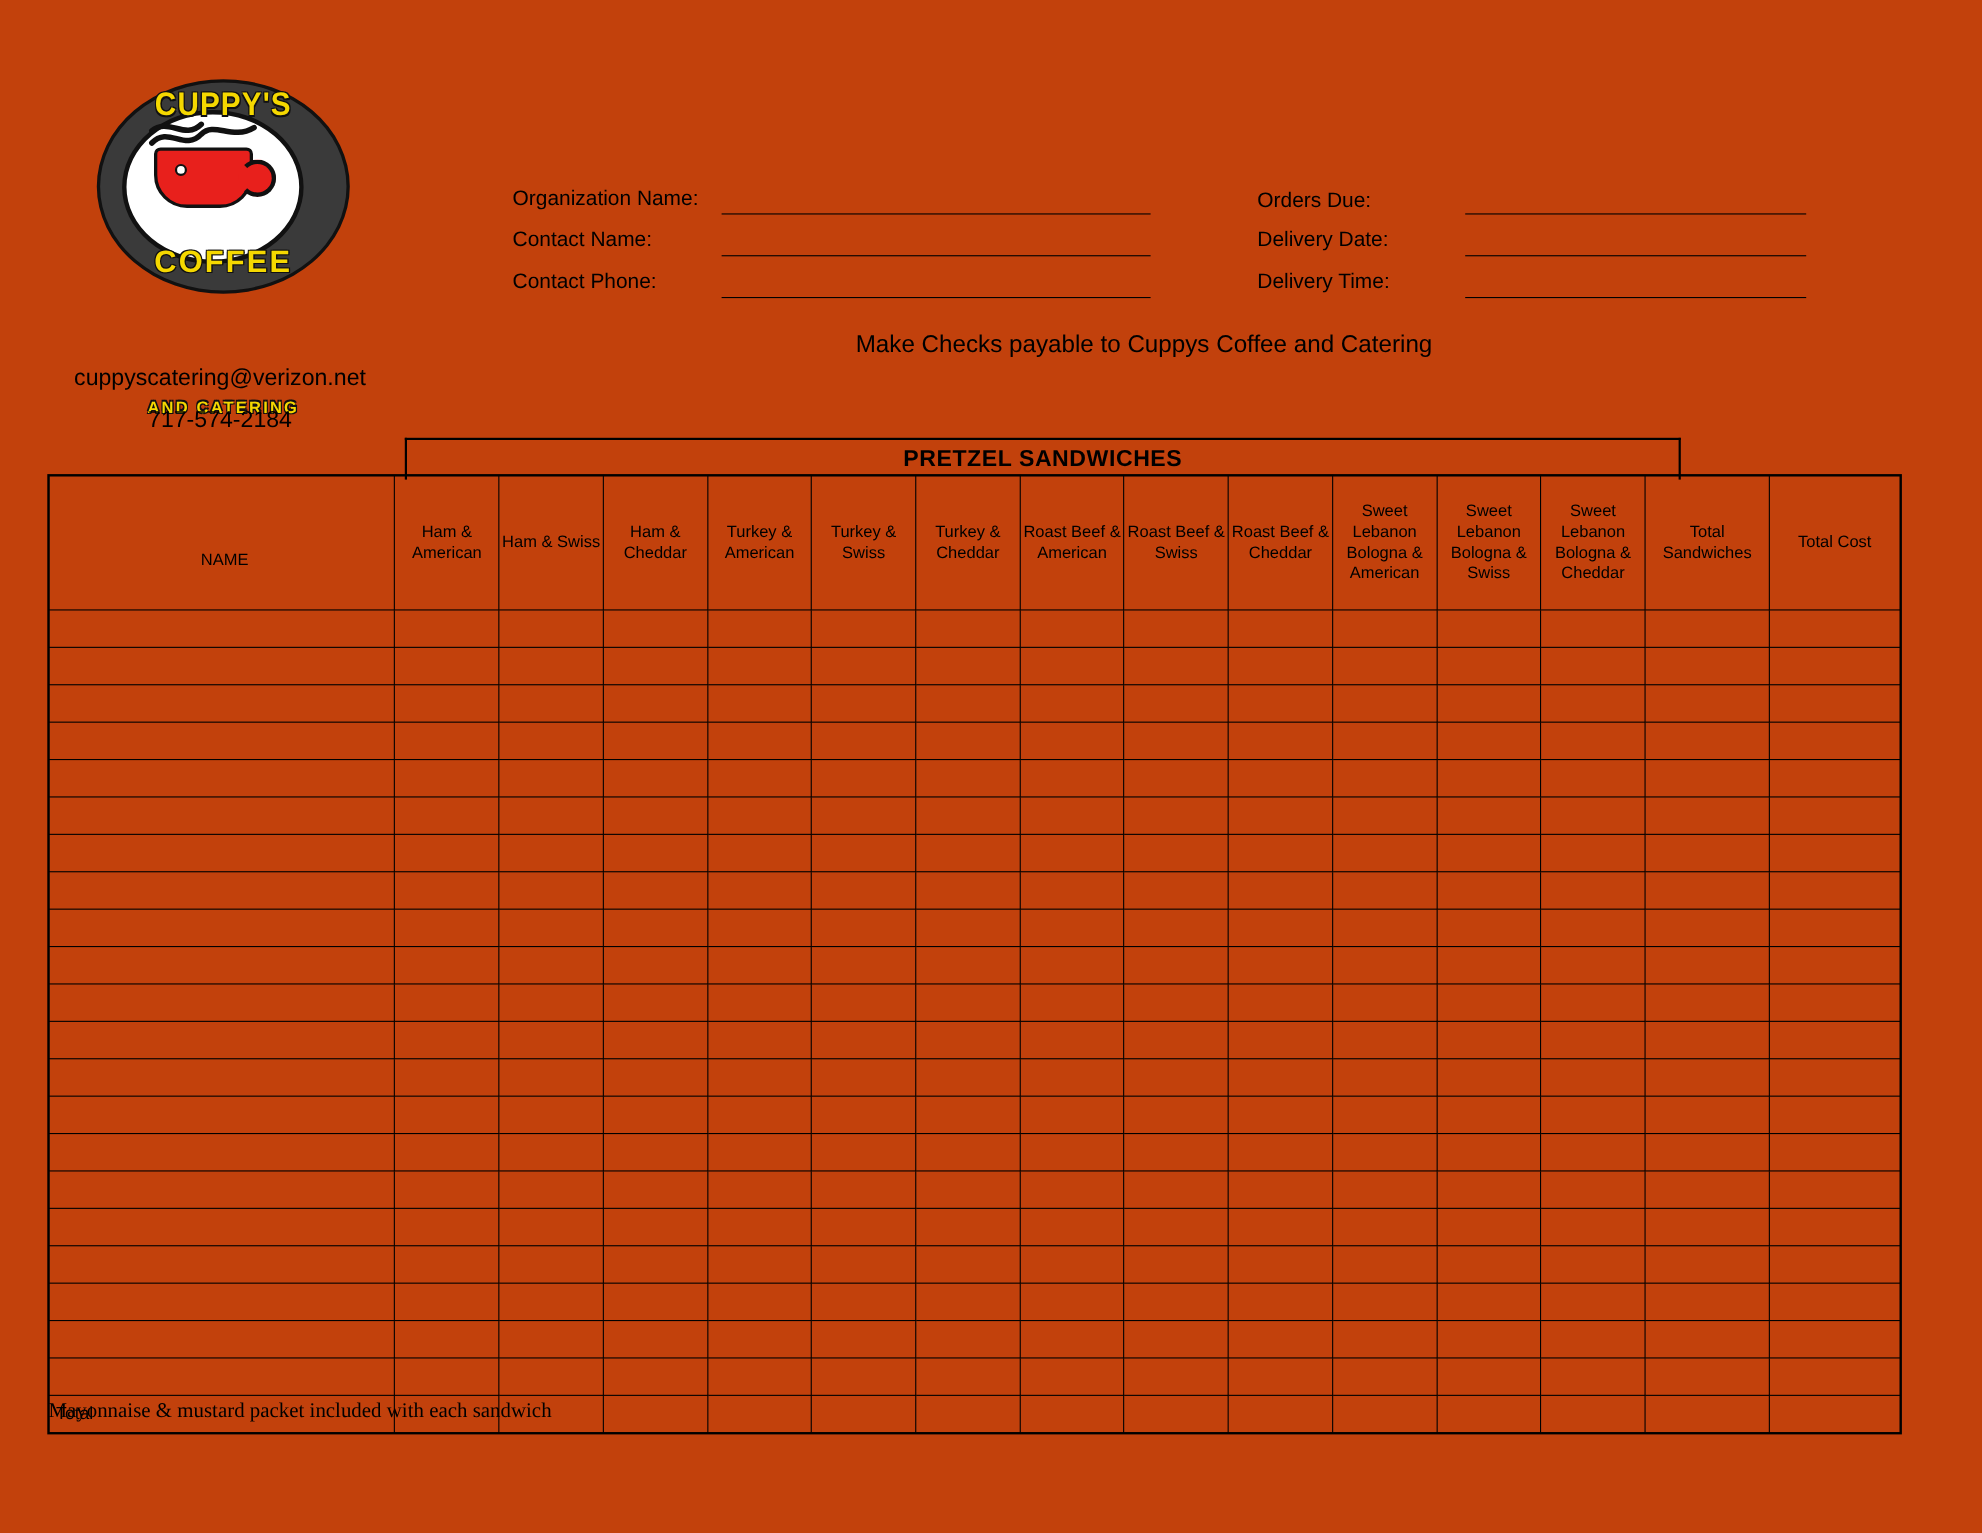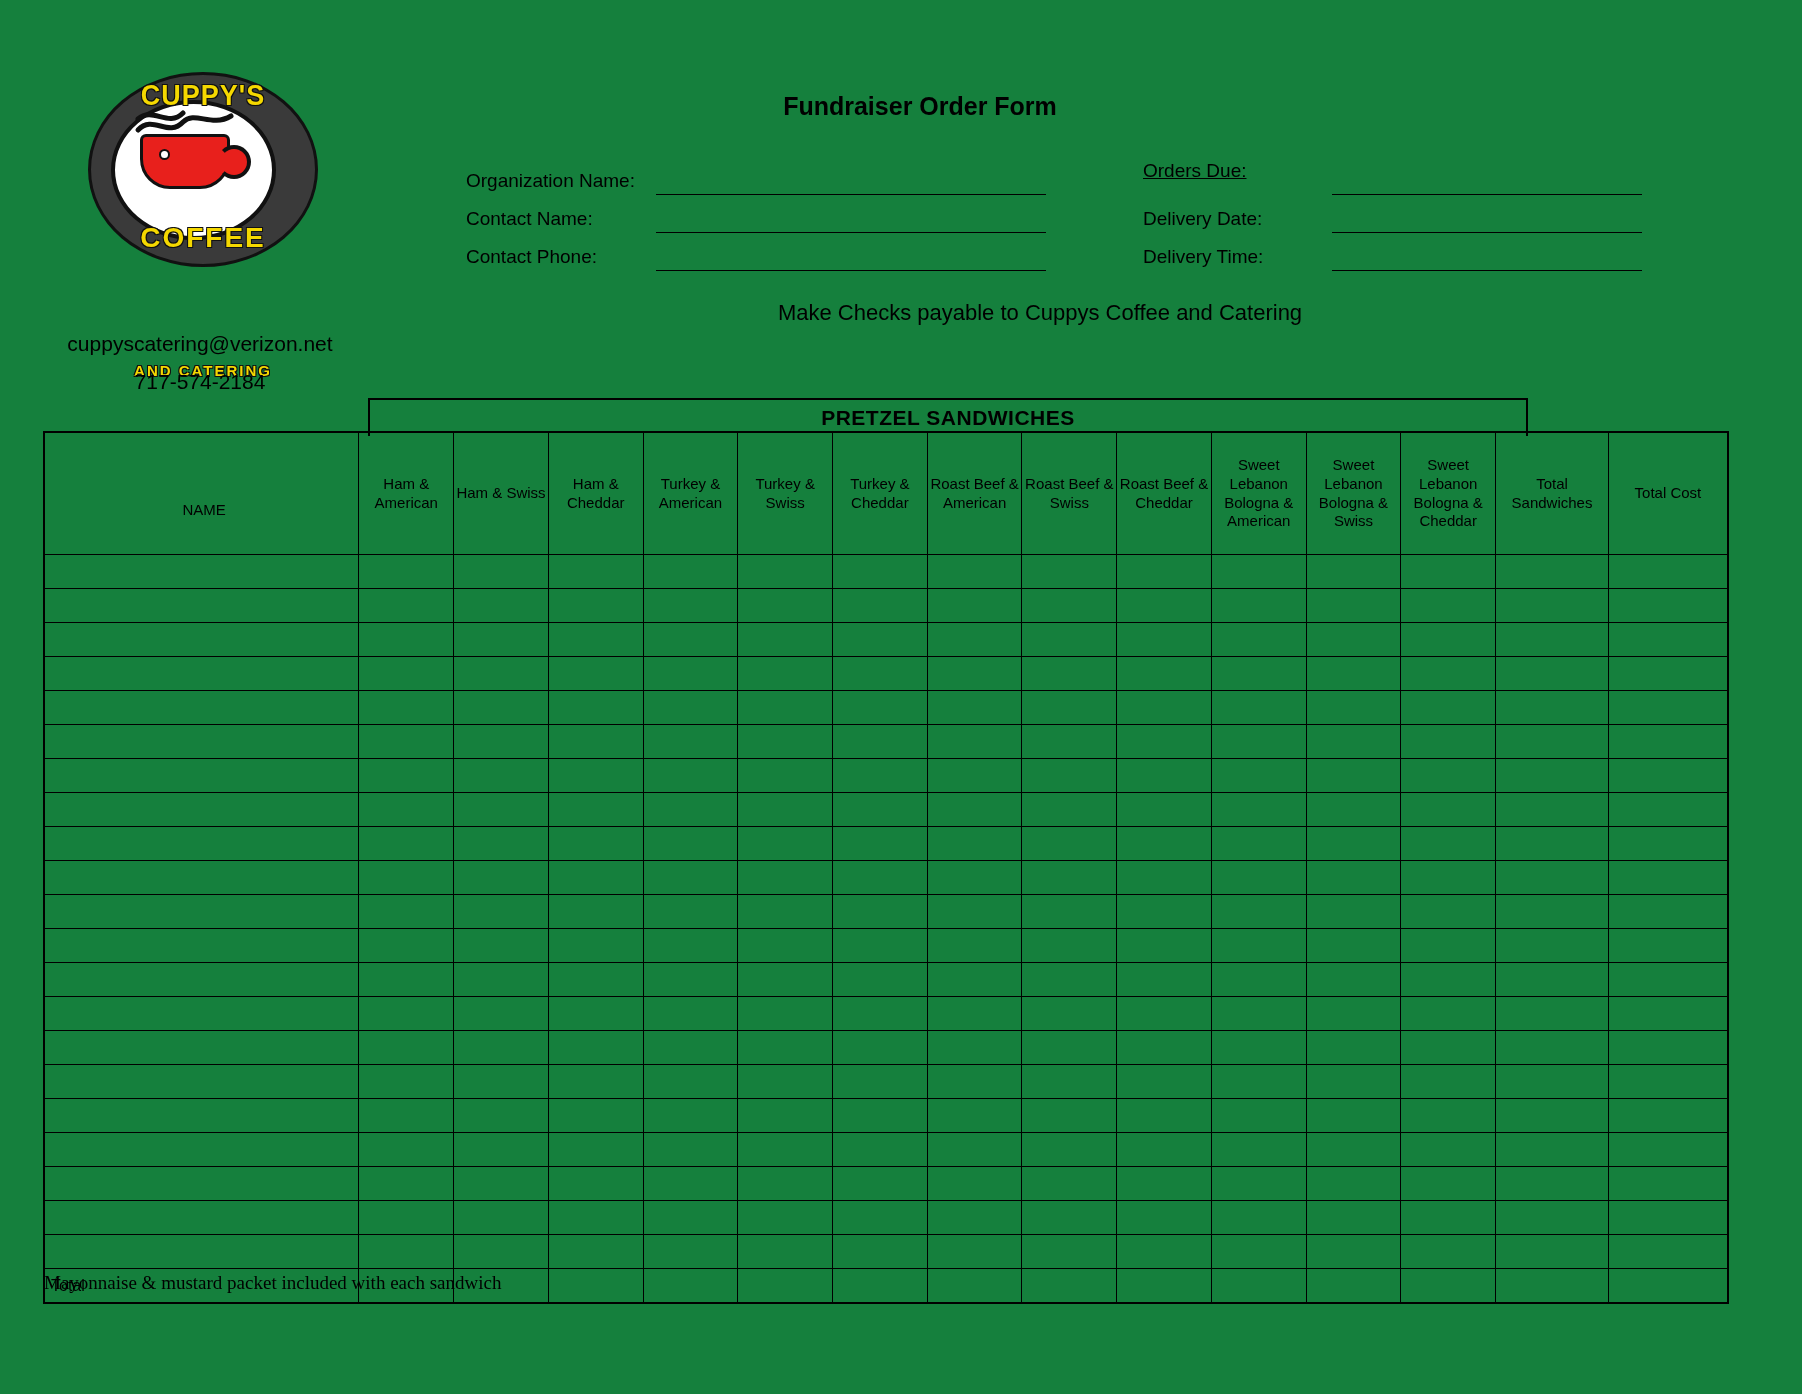--- a/index.html
+++ b/index.html
@@ -5,21 +5,21 @@
   * { box-sizing: border-box; }
   html, body {
     margin: 0; padding: 0;
     background: #ffffff;
     font-family: "Liberation Sans", sans-serif;
   }
   .page {
     position: relative;
     width: 1802px;
     height: 1394px;
-    background: #15803d;
+    background: #c2410c;
     overflow: hidden;
   }
 
   
   .logo-wrap {
     position: absolute;
     left: 78px;
     top: 72px;
     width: 230px;
     height: 200px;
@@ -268,32 +268,31 @@
       <div class="logo-eye"></div>
     </div>
     <div class="logo-text-top">CUPPY'S</div>
     <div class="logo-text-bottom">COFFEE</div>
     <div class="logo-catering">AND CATERING</div>
   </div>
 
   <div class="contact-email">cuppyscatering@verizon.net</div>
   <div class="contact-phone">717-574-2184</div>
 
-  <div class="form-title">Fundraiser Order Form</div>
 
   <div class="field" style="left:466px; top:170px;">Organization Name:</div>
   <div class="fieldline" style="left:656px; top:194px; width:390px;"></div>
 
   <div class="field" style="left:466px; top:208px;">Contact Name:</div>
   <div class="fieldline" style="left:656px; top:232px; width:390px;"></div>
 
   <div class="field" style="left:466px; top:246px;">Contact Phone:</div>
   <div class="fieldline" style="left:656px; top:270px; width:390px;"></div>
 
-  <div class="field" style="left:1143px; top:160px;text-decoration:underline;">Orders Due:</div>
+  <div class="field" style="left:1143px; top:172px;">Orders Due:</div>
   <div class="fieldline" style="left:1332px; top:194px; width:310px;"></div>
 
   <div class="field" style="left:1143px; top:208px;">Delivery Date:</div>
   <div class="fieldline" style="left:1332px; top:232px; width:310px;"></div>
 
   <div class="field" style="left:1143px; top:246px;">Delivery Time:</div>
   <div class="fieldline" style="left:1332px; top:270px; width:310px;"></div>
 
   <div class="checks-line">Make Checks payable to Cuppys Coffee and Catering</div>
 

